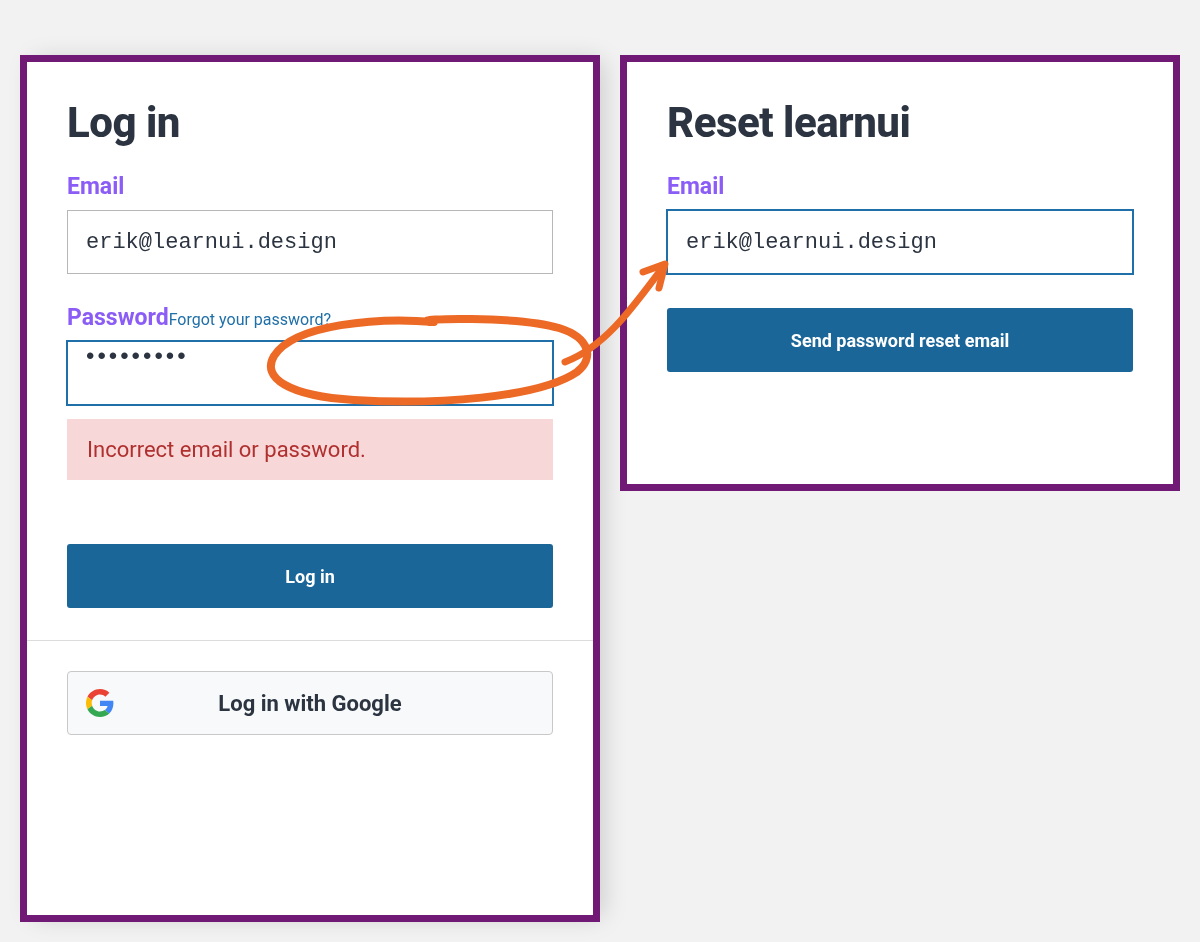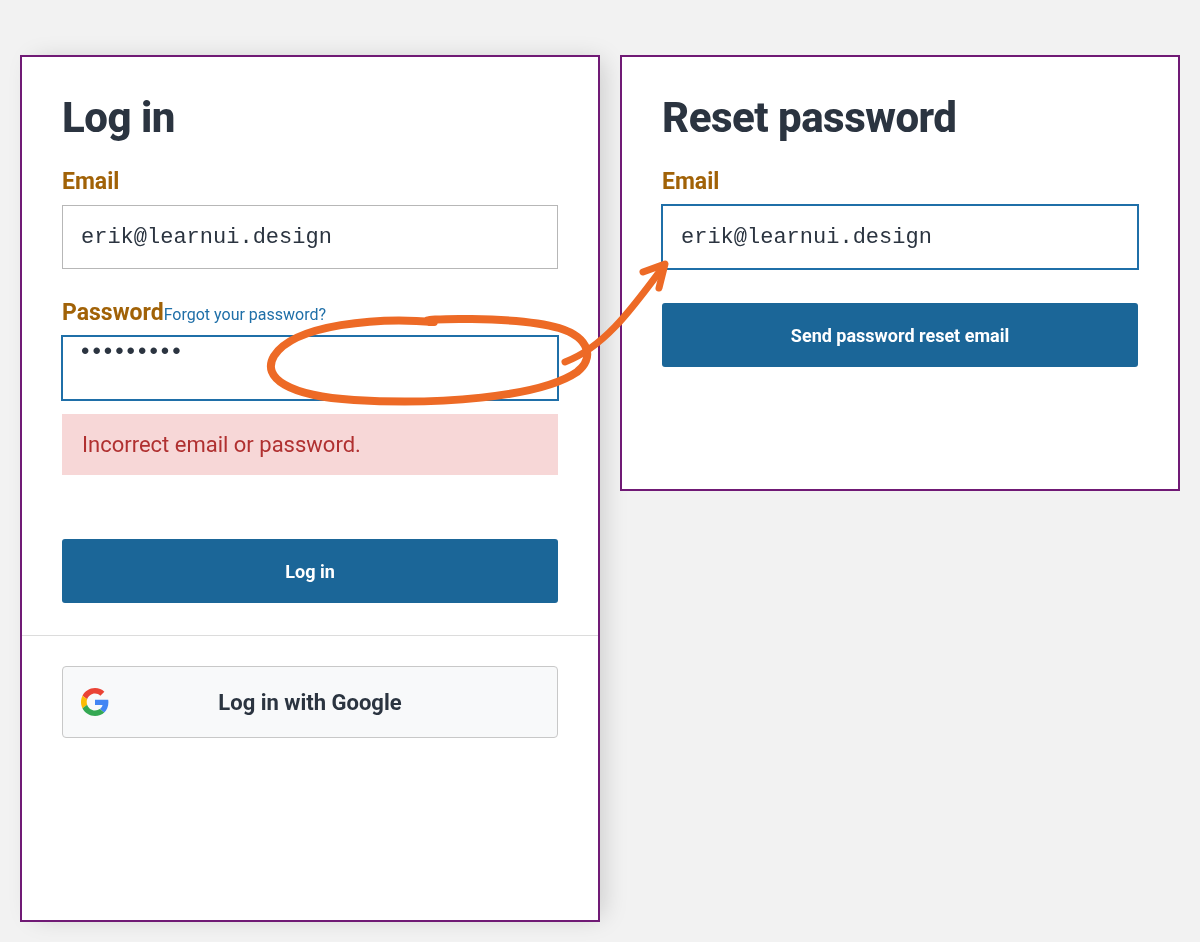--- a/index.html
+++ b/index.html
@@ -13,21 +13,21 @@
       width: 1200px;
       height: 942px;
       padding: 55px 20px 20px 20px;
       display: flex;
       gap: 20px;
       position: relative;
       overflow: hidden;
     }
     .card {
       background: #fff;
-      border: 2px solid #701a75;
+      border: 7px solid #701a75;
     }
     .login-card {
       width: 580px;
       box-shadow: 8px 0 24px -6px rgba(0,0,0,0.18);
     }
     .reset-card {
       width: 560px;
       height: 436px;
     }
     .card-body {
@@ -39,21 +39,21 @@
     h1.title {
       font-size: 42px;
       font-weight: 800;
       color: #2b3440;
       letter-spacing: -0.5px;
       margin-bottom: 26px;
     }
     .field-label {
       font-size: 23px;
       font-weight: 700;
-      color: #a16207;
+      color: #8b5cf6;
       margin-bottom: 10px;
       display: block;
     }
     .label-row {
       display: flex;
       align-items: baseline;
       margin-bottom: 10px;
     }
     .label-row .field-label {
       margin-bottom: 0;
@@ -108,21 +108,21 @@
       margin-top: 34px;
     }
     .divider {
       border-top: 1px solid #dcdcdc;
     }
     .google-section {
       padding: 30px 40px 36px 40px;
     }
     .google-btn {
       width: 100%;
-      height: 72px;
+      height: 64px;
       background: #f8f9fa;
       border: 1px solid #c8c8c8;
       border-radius: 4px;
       display: flex;
       align-items: center;
       justify-content: center;
       gap: 14px;
       font-size: 22px;
       font-weight: 700;
       color: #2b3440;
@@ -194,21 +194,21 @@
           <path fill="#34A853" d="M24 48c6.48 0 11.93-2.13 15.89-5.81l-7.73-6c-2.15 1.45-4.92 2.3-8.16 2.3-6.26 0-11.57-4.22-13.47-9.91l-7.98 6.19C6.51 42.62 14.62 48 24 48z"></path>
         </svg>
       </span>
       <span>Log in with Google</span>
     </button>
   </div>
 </div>
 
 <div class="card reset-card">
   <div class="card-body">
-    <h1 class="title">Reset password</h1>
+    <h1 class="title">Reset learnui</h1>
 
     <label class="field-label">Email</label>
     <input type="text" class="text-input focused" style="margin-bottom: 0px;" value="erik@learnui.design">
 
     <button class="primary-btn">
       <span>Send password reset email</span>
     </button>
   </div>
 </div>
 

